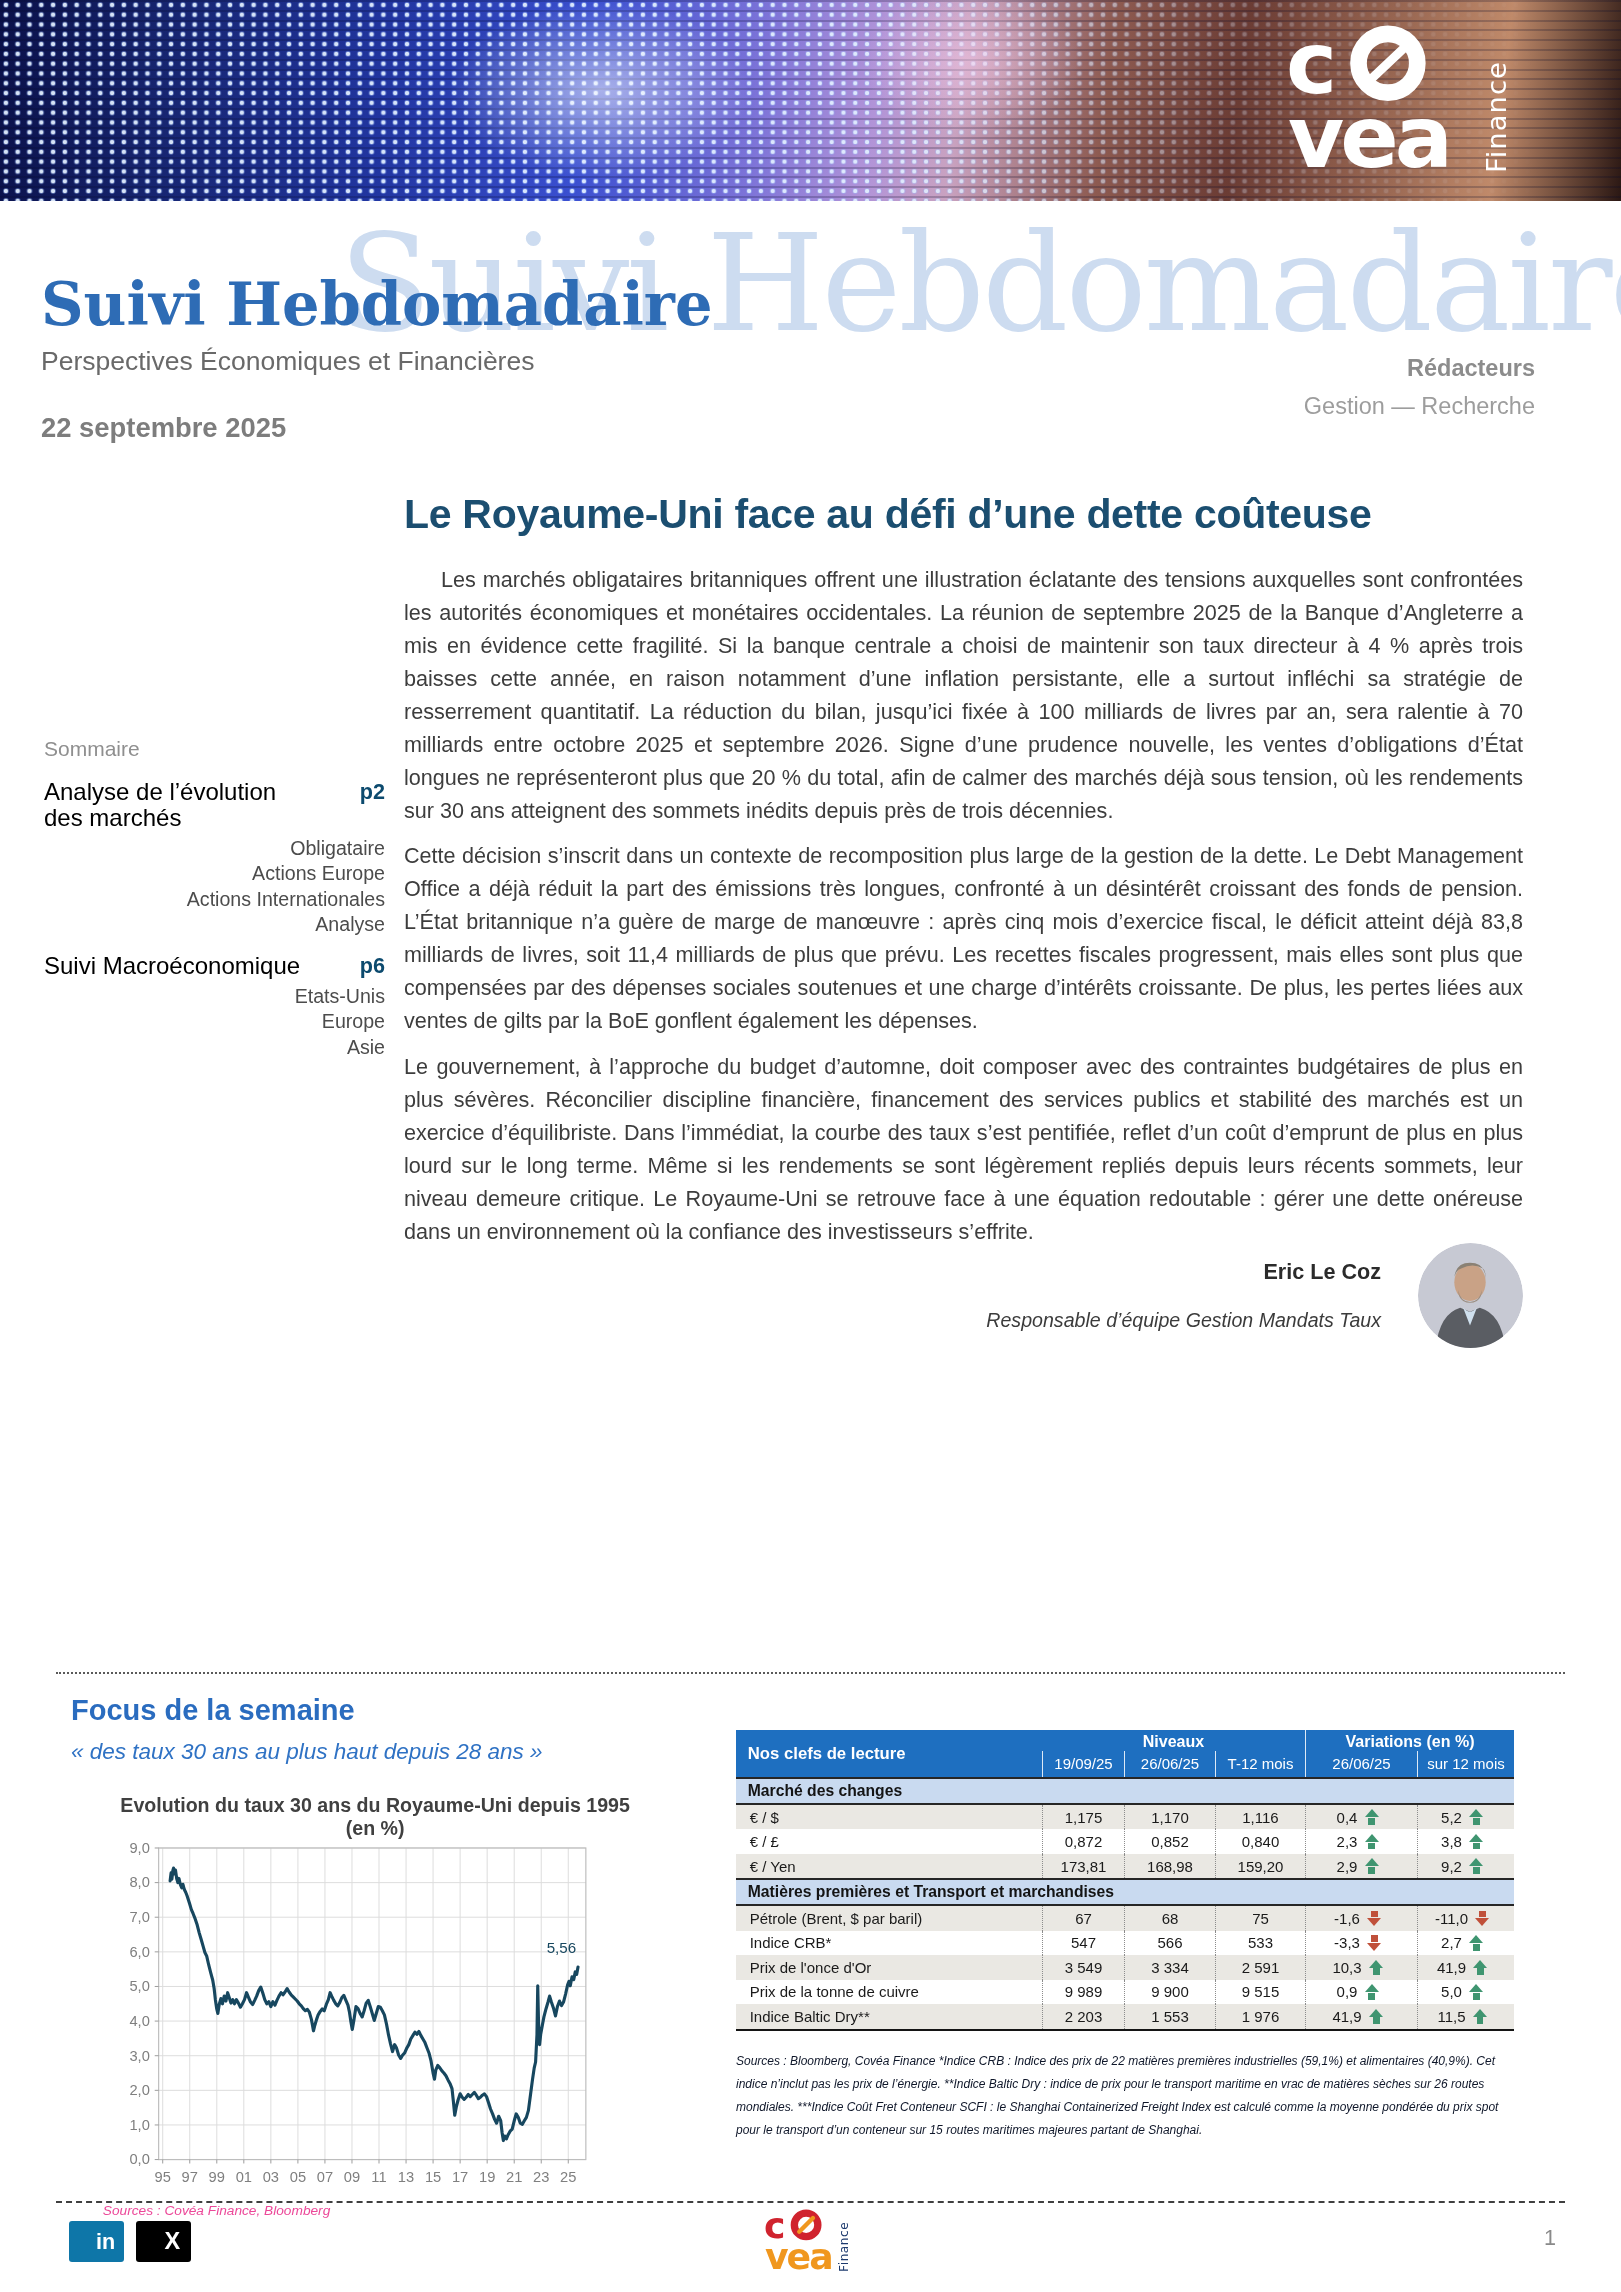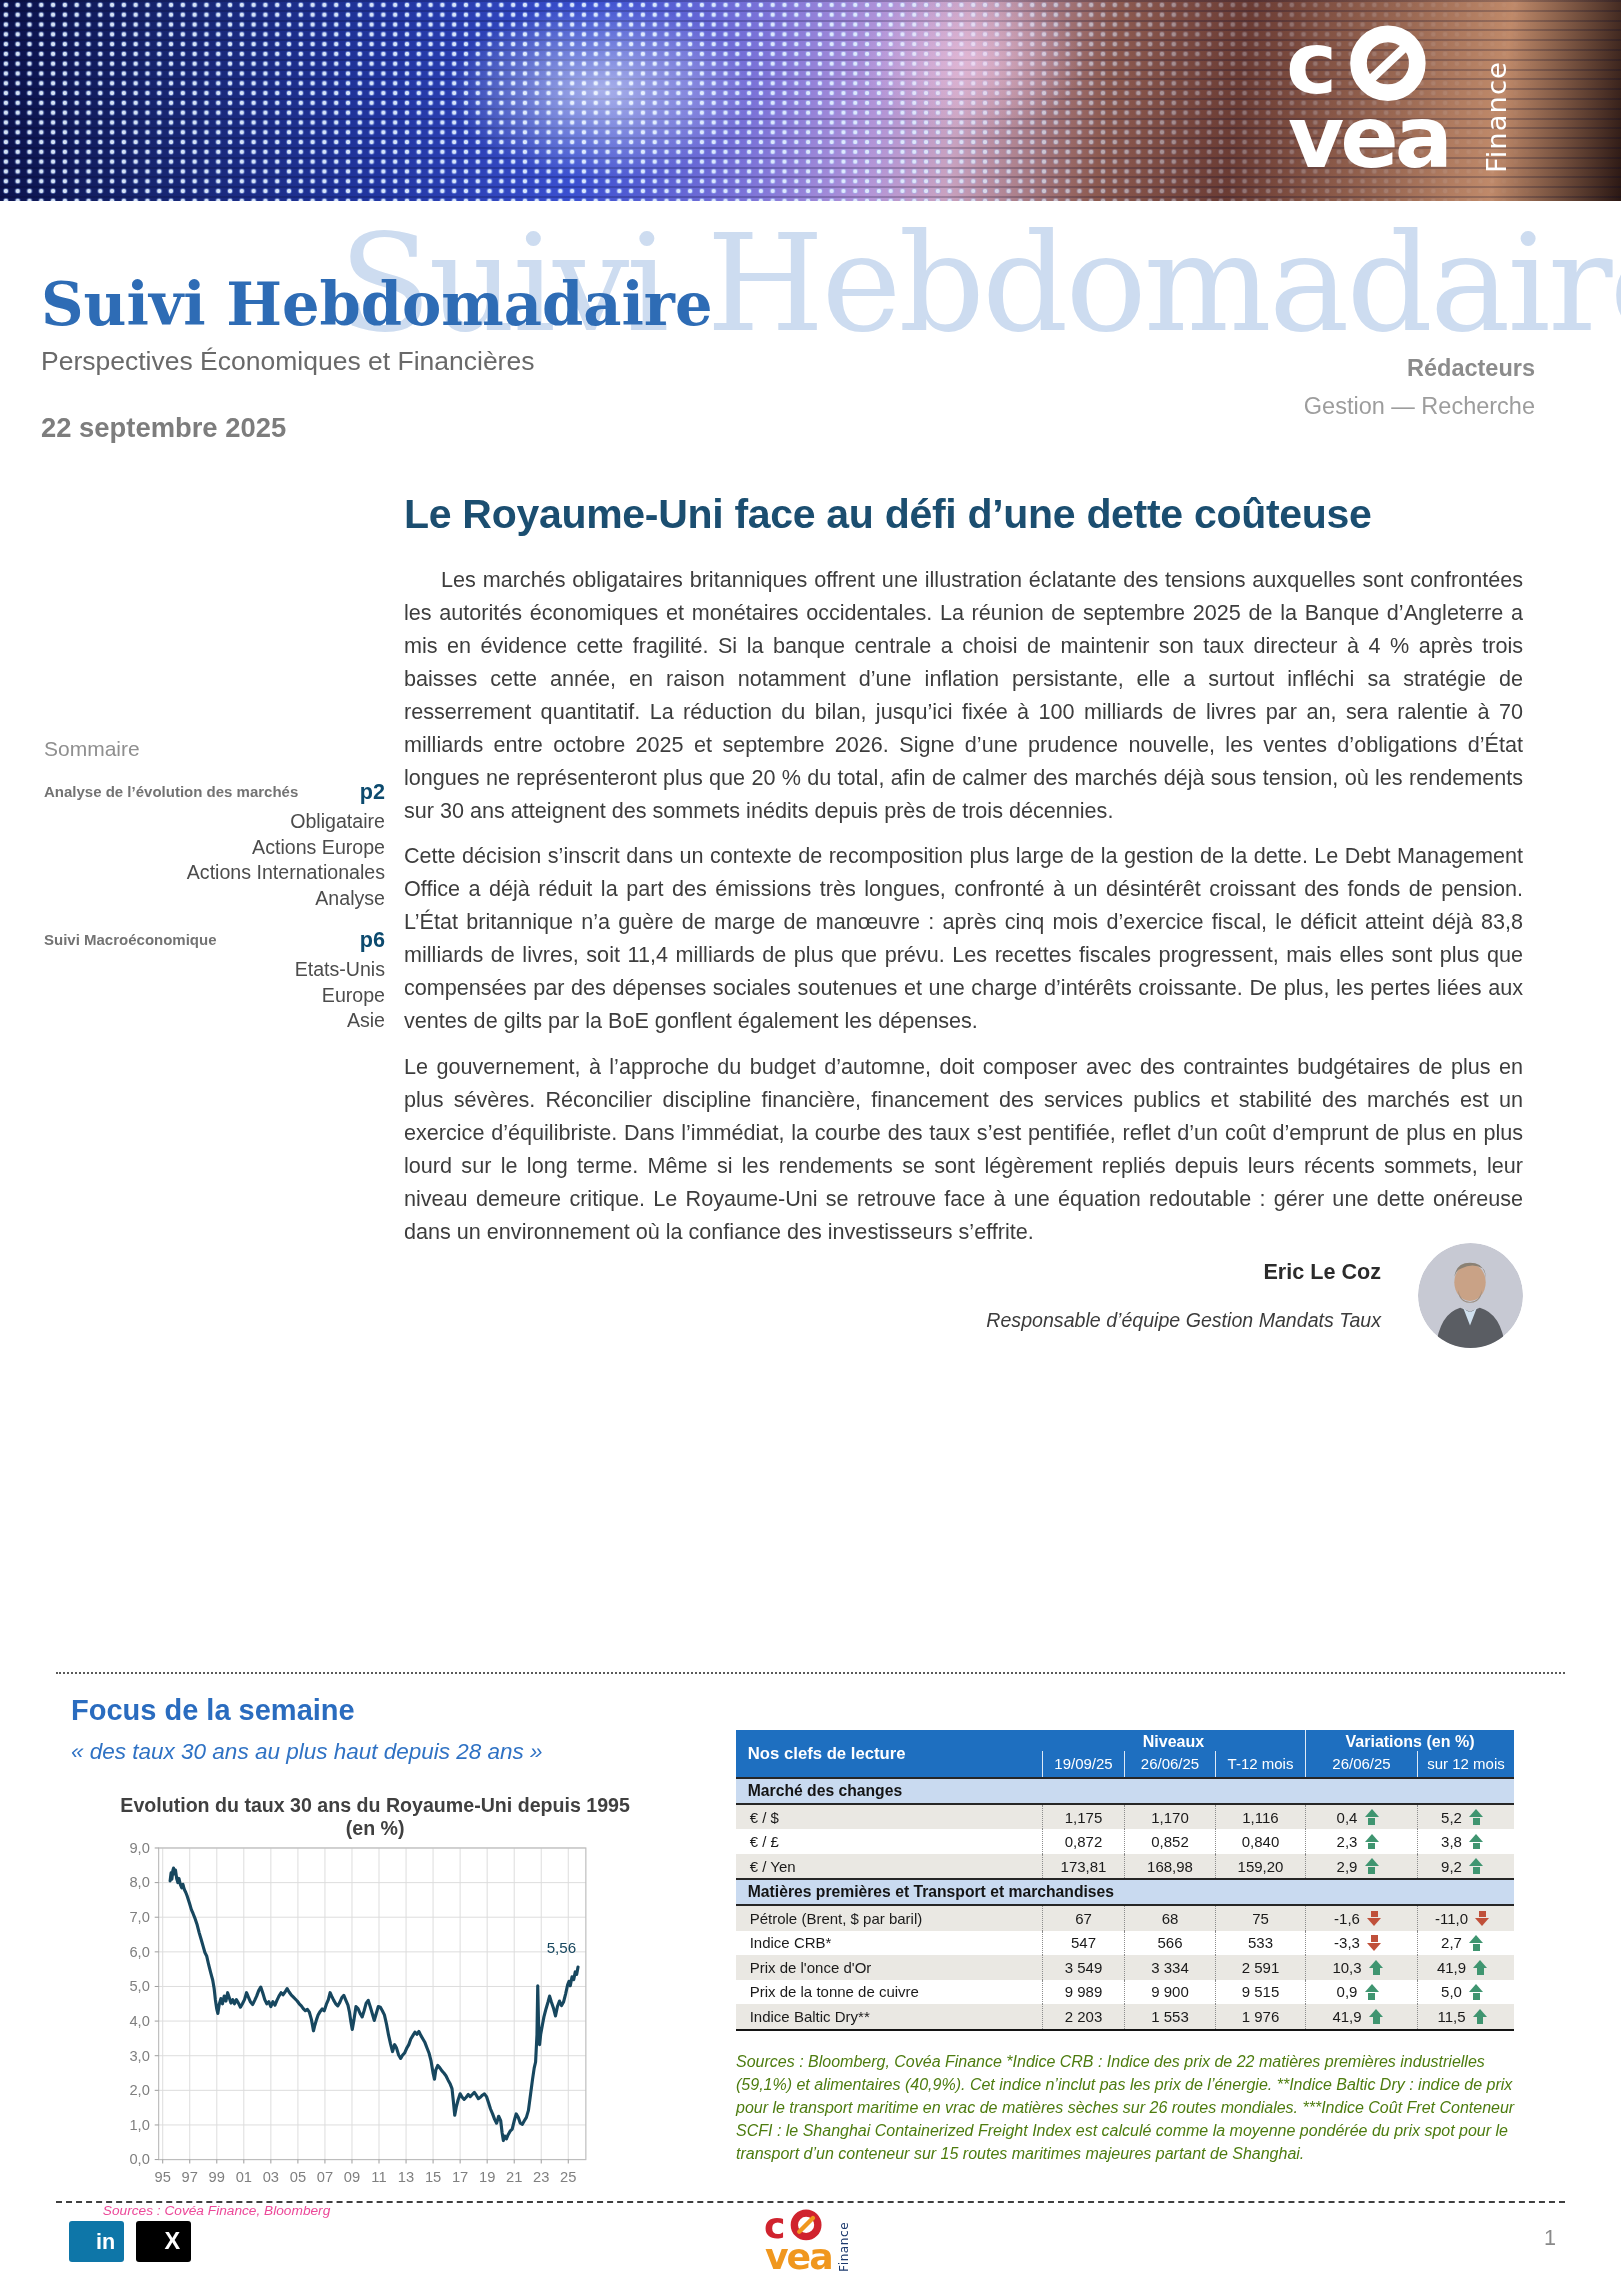--- a/index.html
+++ b/index.html
@@ -31,21 +31,21 @@
   .issue-date{position:absolute;left:41px;top:412px;font-size:27.4px;font-weight:700;color:#7d7d7d;z-index:2;}
   .editors{position:absolute;right:86px;top:355px;text-align:right;z-index:2;}
   .editors .ed-label{font-size:23.5px;font-weight:700;color:#8c8c8c;}
   .editors .ed-value{font-size:23.5px;color:#9d9d9d;margin-top:10.8px;}
 
   
   .sommaire{position:absolute;left:44px;top:737px;width:341px;z-index:2;}
   .sommaire-heading{font-size:21px;color:#8f8f8f;margin:0 0 17.6px 0;font-weight:400;}
   .toc-section{margin-top:15.7px;}
   .toc-head{display:flex;align-items:flex-start;cursor:pointer;}
-  .toc-label{width:271px;font-size:15px;line-height:26.5px;font-weight:700;color:#737373;}
+  .toc-label{width:271px;font-size:24px;line-height:26.5px;font-weight:400;color:#000000;}
   .toc-page{margin-left:auto;font-size:21.6px;font-weight:700;color:#0c4a6e;}
   .toc-items{margin-top:4px;text-align:right;}
   .toc-item{font-size:19.6px;line-height:25.5px;color:#4c4c4c;padding-left:6.9px;cursor:pointer;}
 
   
   .article{position:absolute;left:404px;top:490px;width:1119px;z-index:2;}
   .article-title{margin:0 0 23.5px 0;font-size:41px;line-height:49px;font-weight:700;
     color:#1b4e70;letter-spacing:-0.3px;}
   .article p{margin:0 0 12.7px 0;font-size:21.6px;line-height:33px;text-align:justify;color:#3d3d3d;}
   .article p.indent{text-indent:37px;}
@@ -89,22 +89,22 @@
   .varcell{display:flex;align-items:center;height:100%;}
   .varcell .vv{flex:1;text-align:center;}
   .varcell .aw{width:29px;display:flex;justify-content:center;}
   .blk-arrow{position:relative;width:14.7px;height:15.7px;display:inline-block;}
   .blk-arrow.up::before{content:"";position:absolute;left:0;top:0;border-left:7.4px solid transparent;
     border-right:7.4px solid transparent;border-bottom:8.8px solid var(--up,#3f9570);}
   .blk-arrow.up::after{content:"";position:absolute;left:3.9px;top:8.8px;width:6.9px;height:6.9px;background:var(--up,#3f9570);}
   .blk-arrow.down::before{content:"";position:absolute;left:0;bottom:0;border-left:7.4px solid transparent;
     border-right:7.4px solid transparent;border-top:8.8px solid var(--dn,#c0503a);}
   .blk-arrow.down::after{content:"";position:absolute;left:3.9px;bottom:8.8px;width:6.9px;height:6.9px;background:var(--dn,#c0503a);}
-  .footnote{position:absolute;left:736px;top:2050px;width:786px;font-size:16px;font-style:italic;
-    line-height:23px;color:#4d7c0f;z-index:2;}
+  .footnote{position:absolute;left:736px;top:2050px;width:786px;font-size:12px;font-style:italic;
+    line-height:23px;color:#0f172a;z-index:2;}
 
   
   .social{position:absolute;left:69px;top:2221px;display:flex;gap:11.8px;z-index:2;}
   .icon-sq{width:37px;height:41px;border-radius:3px;display:flex;align-items:center;justify-content:center;
     color:#fff;font-weight:700;cursor:pointer;padding-left:18px;}
   .icon-li{background:#0e76a8;font-size:21.6px;}
   .icon-x{background:#000;font-size:23.5px;}
   .footer-logo{position:absolute;left:50%;transform:translateX(-50%);top:2207px;z-index:2;}
   .page-num{position:absolute;right:65px;top:2225px;font-size:21.6px;color:#8a8a8a;z-index:2;}
 </style>

